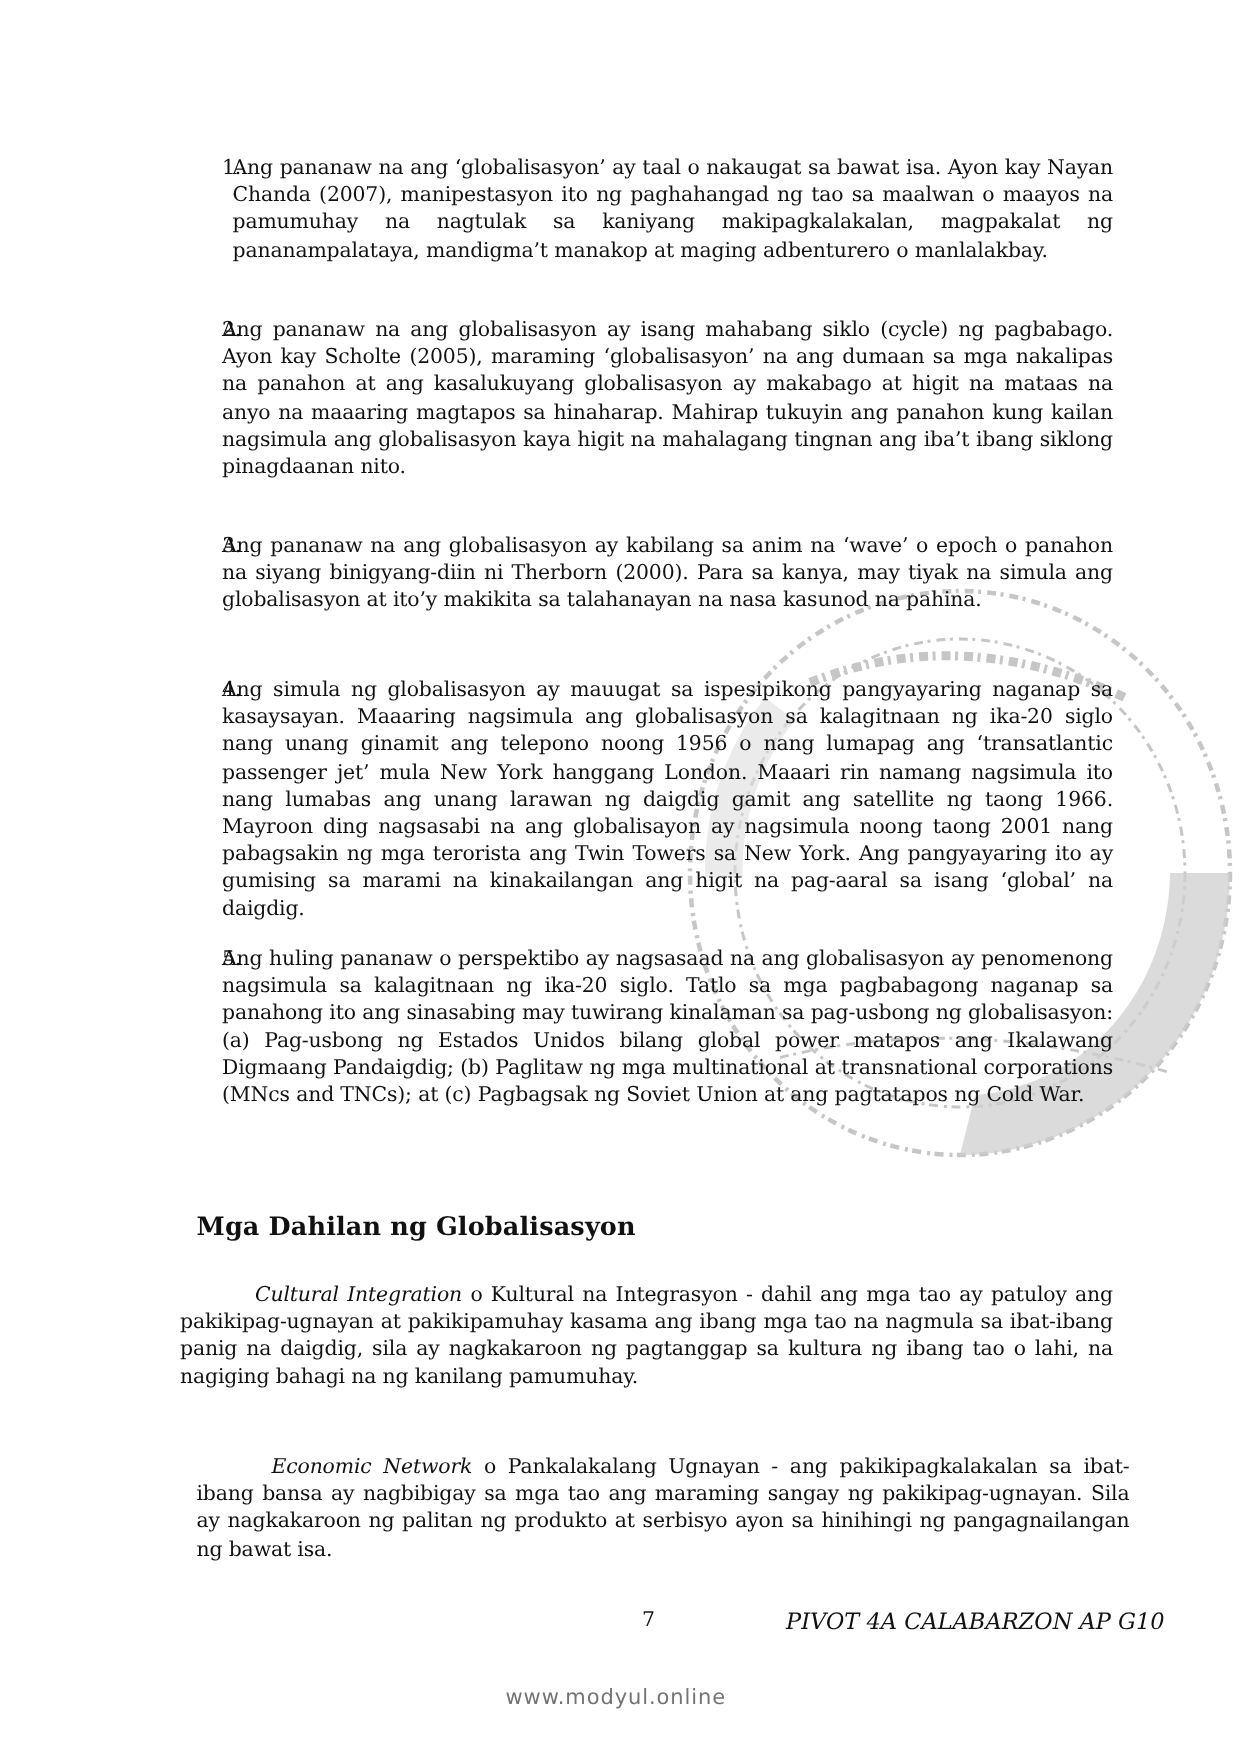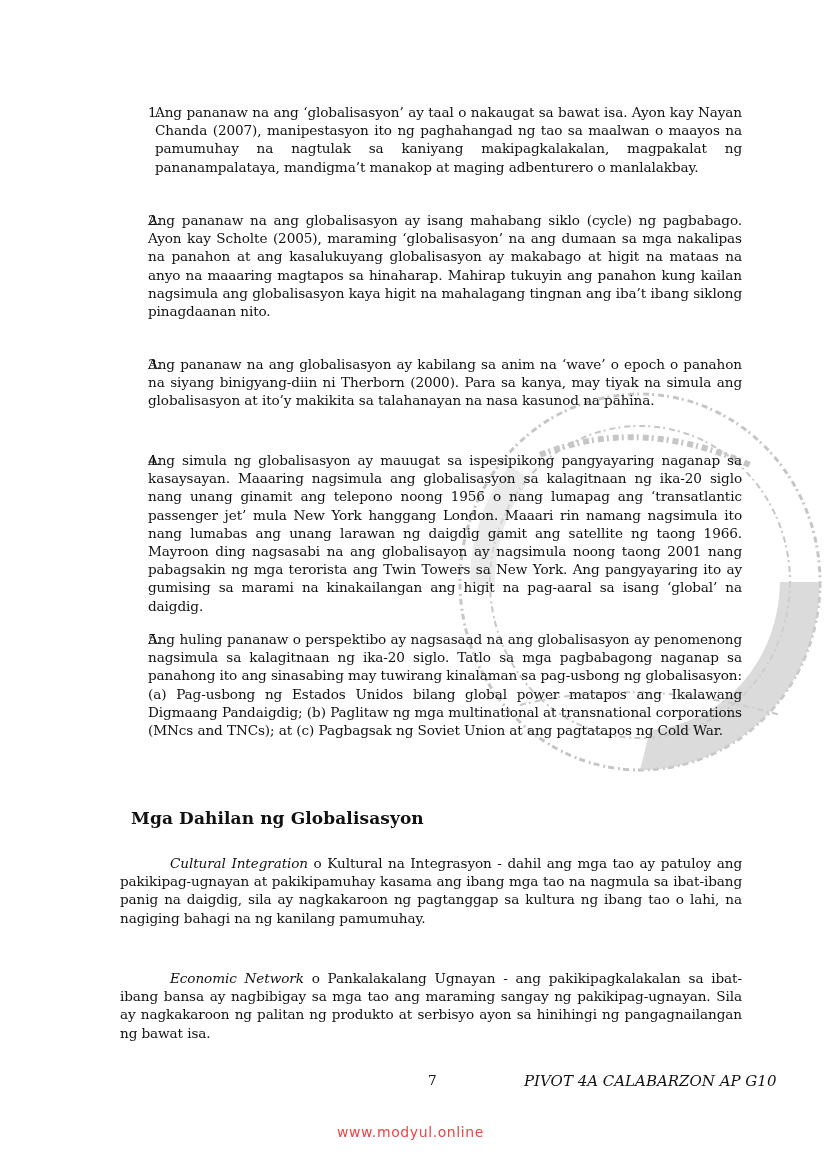--- a/index.html
+++ b/index.html
@@ -33,21 +33,21 @@
     .para em { font-style: italic; }
     .footer-num {
       position: absolute; left: 428px; top: 1072px; font-size: 13.6px;
     }
     .footer-title {
       position: absolute; left: 524px; top: 1072px; font-size: 15px; font-style: italic;
     }
     .site {
       position: absolute; left: 337px; top: 1124px;
       font-family: "DejaVu Sans", "Liberation Sans", sans-serif; font-size: 14px;
-      color: #ef4444; letter-spacing: 0.6px;
+      color: #737373; letter-spacing: 0.6px;
     }
   </style>
 </head>
 <body>
 
 <svg class="seal" viewBox="0 0 380 395" xmlns="http://www.w3.org/2000/svg">
   <g fill="none" stroke="#c6c6c6" stroke-dasharray="6 3 2 4">
     <ellipse cx="190" cy="197" rx="180" ry="188" stroke-width="3"></ellipse>
     <ellipse cx="190" cy="197" rx="150" ry="156" stroke-width="2"></ellipse>
     <path d="M70 320 Q190 290 330 330" stroke-width="2"></path>
@@ -84,21 +84,21 @@
     <span class="body">Ang huling pananaw o perspektibo ay nagsasaad na ang globalisasyon ay penomenong nagsimula sa kalagitnaan ng ika-20 siglo. Tatlo sa mga pagbabagong naganap sa panahong ito ang sinasabing may tuwirang kinalaman sa pag-usbong ng globalisasyon:  (a) Pag-usbong ng Estados Unidos bilang global power matapos ang Ikalawang Digmaang Pandaigdig; (b) Paglitaw ng mga multinational at transnational corporations (MNcs and TNCs); at (c) Pagbagsak ng Soviet Union at ang pagtatapos ng Cold War.</span>
   </div>
 
   <div class="heading">Mga Dahilan ng Globalisasyon</div>
 
 
   <div class="para" style="top:854px;">
     <em>Cultural Integration</em><span> o Kultural na Integrasyon - dahil ang mga tao ay patuloy ang pakikipag-ugnayan at pakikipamuhay kasama ang ibang mga tao na nagmula sa ibat-ibang panig na daigdig, sila ay nagkakaroon ng pagtanggap sa kultura ng ibang tao o lahi, na nagiging bahagi na ng kanilang pamumuhay.</span>
   </div>
 
-  <div class="para" style="top:969px;">
+  <div class="para" style="top:969px;margin-left:11px;">
     <em>Economic Network</em><span>  o Pankalakalang Ugnayan - ang pakikipagkalakalan sa ibat-ibang bansa ay nagbibigay sa mga tao ang maraming sangay ng pakikipag-ugnayan. Sila ay nagkakaroon ng palitan ng produkto at serbisyo ayon sa hinihingi ng pangagnailangan ng bawat isa.</span>
   </div>
 
   <div class="footer-num">7</div>
   <div class="footer-title">PIVOT 4A CALABARZON AP G10</div>
 
   <div class="site">www.modyul.online</div>
 </div>
 
 </body></html>

